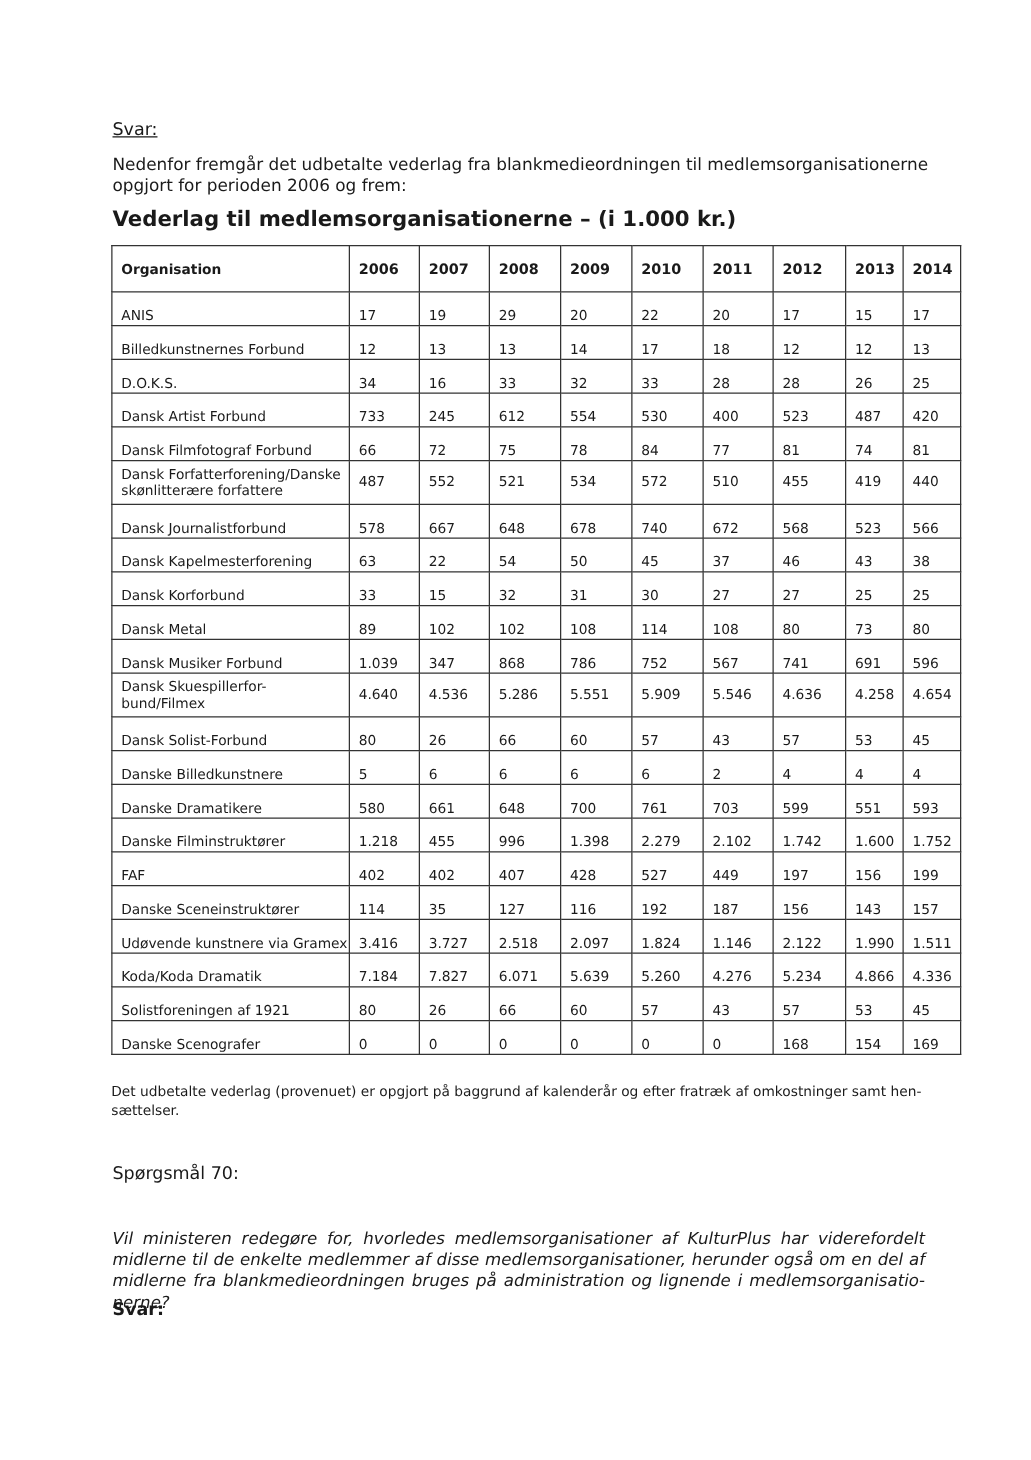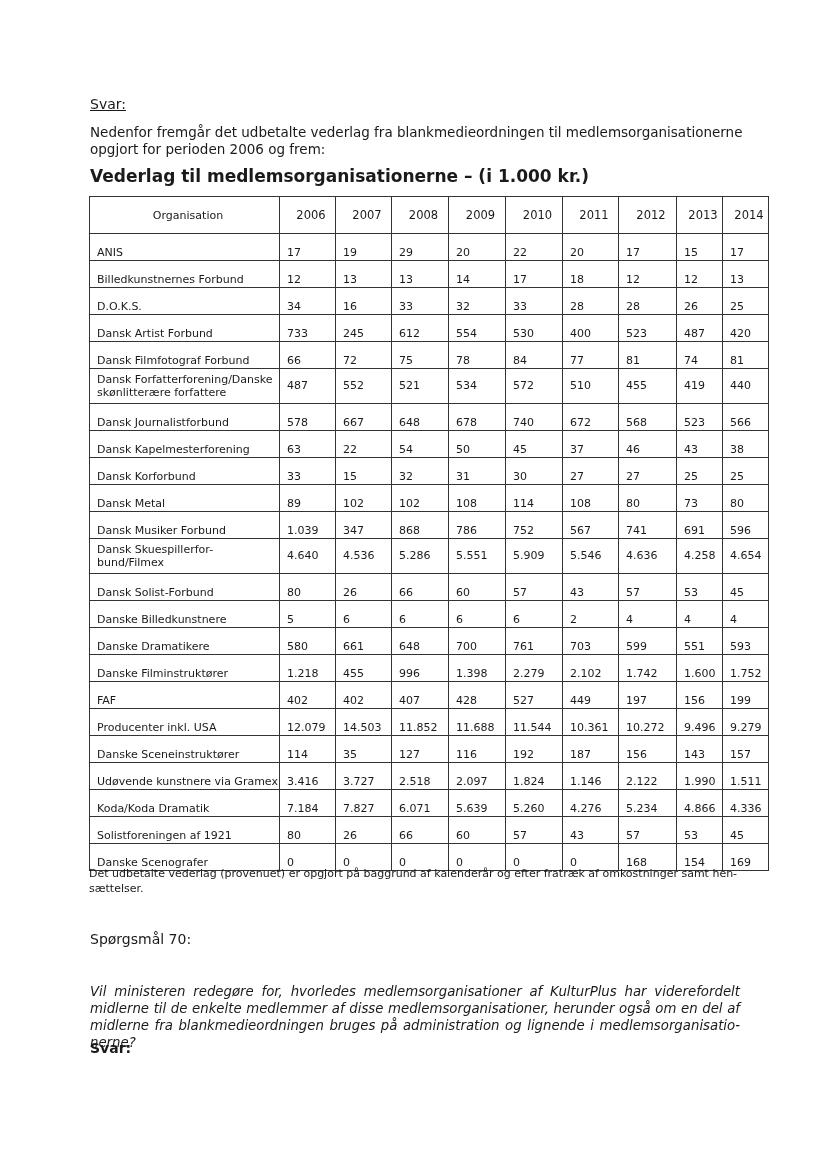--- a/index.html
+++ b/index.html
@@ -3,21 +3,21 @@
 <meta charset="utf-8">
 <style>
   html, body { margin: 0; padding: 0; background: #ffffff; }
   body { width: 825px; height: 1168px; position: relative; font-family: "DejaVu Sans", sans-serif; color: #1a1a1a; overflow: hidden; }
   .abs { position: absolute; }
   #svar1 { left: 90px; top: 96px; font-size: 14px; text-decoration: underline; }
   #intro { left: 90px; top: 124px; width: 690px; font-size: 13.5px; line-height: 17px; }
   #table-title { left: 90px; top: 166px; font-size: 17px; font-weight: bold; }
   table { position: absolute; left: 89px; top: 196px; border-collapse: collapse; font-size: 11px; table-layout: fixed; }
   td, th { border: 1px solid #333; padding: 0 0 0 7px; vertical-align: bottom; text-align: left; overflow: hidden; white-space: nowrap; }
-  th { font-weight: normal; font-size: 11px; height: 36px; vertical-align: middle; text-align: center; }
+  th { font-weight: bold; font-size: 11px; height: 36px; vertical-align: middle; }
   td { height: 25px; padding-bottom: 1px; }
   td.org { white-space: normal; line-height: 13px; }
   tr.tall td { height: 33px; vertical-align: middle; }
   th.year { font-size: 11.5px; }
   #footnote { left: 89px; top: 866px; width: 690px; font-size: 11px; line-height: 15px; }
   #q-title { left: 90px; top: 931px; font-size: 14px; font-weight: normal; }
   #q-text { left: 90px; top: 983px; width: 650px; font-size: 13.3px; line-height: 17px; font-style: italic; text-align: justify; }
   #svar2 { left: 90px; top: 1040px; font-size: 14px; font-weight: bold; }
 </style>
 </head>
@@ -253,32 +253,20 @@
         <td>402</td>
         <td>407</td>
         <td>428</td>
         <td>527</td>
         <td>449</td>
         <td>197</td>
         <td>156</td>
         <td>199</td>
       </tr>
       <tr>
-        <td class="org">Producenter inkl. USA</td>
-        <td>12.079</td>
-        <td>14.503</td>
-        <td>11.852</td>
-        <td>11.688</td>
-        <td>11.544</td>
-        <td>10.361</td>
-        <td>10.272</td>
-        <td>9.496</td>
-        <td>9.279</td>
-      </tr>
-      <tr>
         <td class="org">Danske Sceneinstruktører</td>
         <td>114</td>
         <td>35</td>
         <td>127</td>
         <td>116</td>
         <td>192</td>
         <td>187</td>
         <td>156</td>
         <td>143</td>
         <td>157</td>

